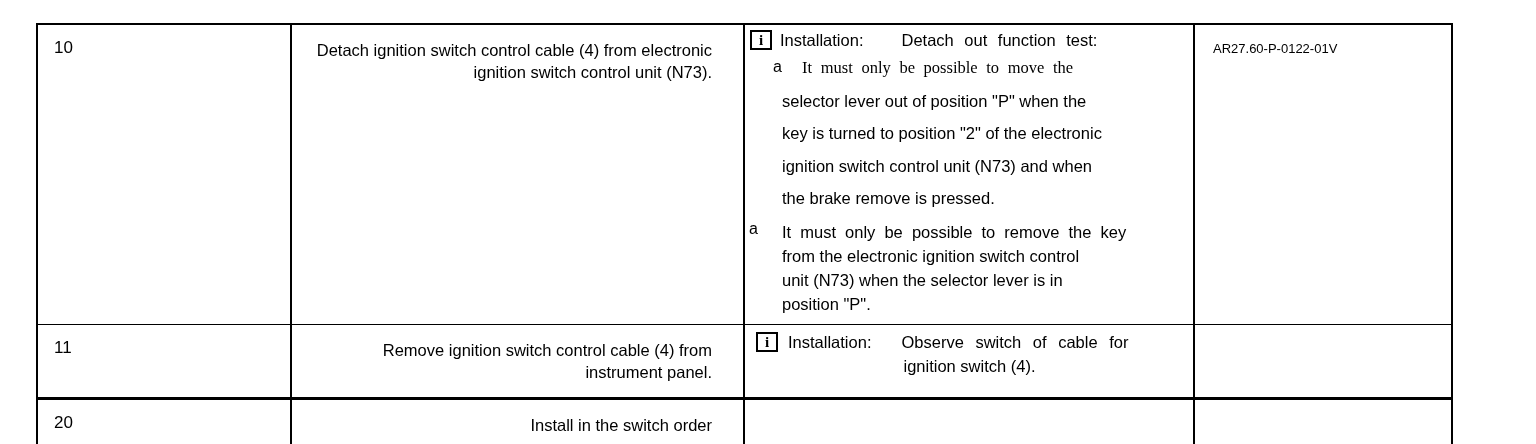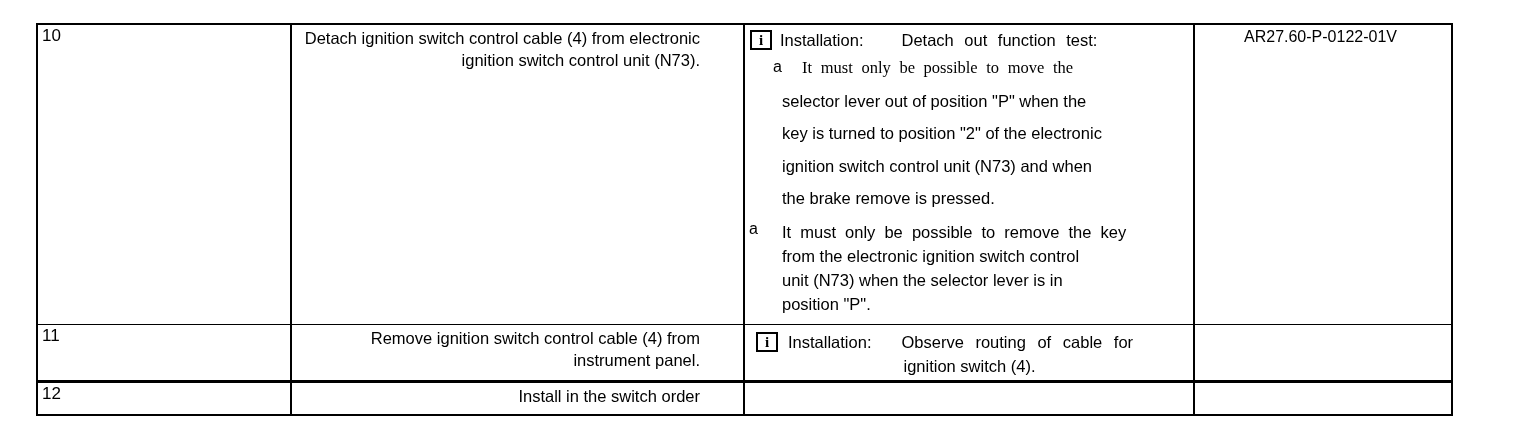--- a/index.html
+++ b/index.html
@@ -25,21 +25,21 @@
     border-collapse: collapse;
     table-layout: fixed;
     border: 2px solid #000;
     font-size: 16.5px;
   }
   td {
     border-left: 2px solid #000;
     border-right: 2px solid #000;
     border-top: 1px solid #000;
     vertical-align: top;
-    padding: 0;
+    padding: 12px;
     overflow: hidden;
   }
   tr.row-10 { height: 300px; }
   tr.row-11 { height: 56px; }
   tr.row-12 { height: 34px; }
   tr.row-11 td { border-bottom: 3px solid #000; }
   tr.row-12 td { border-bottom: 2px solid #000; }
 
   .col-step { width: 254px; }
   .col-proc { width: 453px; }
@@ -51,25 +51,24 @@
     line-height: 19px;
     padding: 1px 4px;
   }
   .proc-text {
     line-height: 22px;
     padding: 2px 8px;
     max-width: 400px;
     text-align: right;
   }
   .doc-ref {
-    font-size: 16px;
+    font-size: 13px;
     line-height: 20px;
     padding: 2px 6px;
     white-space: nowrap;
-    margin-left: 43px;
   }
 
   .note-cell { padding: 2px 2px; }
 
   .info-icon {
     display: inline-block;
     flex: 0 0 auto;
     width: 18px;
     height: 16px;
     border: 2px solid #000;
@@ -168,32 +167,32 @@
       <td>
         <div class="step-num">11</div>
       </td>
       <td>
         <div class="proc-text">Remove ignition switch control cable (4) from instrument panel.</div>
       </td>
       <td class="note-cell">
         <div class="note-row11-line1">
           <span class="info-icon">i</span>
           <span class="note-label">Installation:</span>
-          <span class="note-intro">Observe routing of cable for</span>
+          <span class="note-intro">Observe switch of cable for</span>
         </div>
         <div class="note-row11-line2">ignition switch (4).</div>
       </td>
       <td>
         <div class="doc-ref"></div>
       </td>
     </tr>
 
     <tr class="row-12">
       <td>
-        <div class="step-num">12</div>
+        <div class="step-num">20</div>
       </td>
       <td>
         <div class="proc-text">Install in the switch order</div>
       </td>
       <td class="note-cell"></td>
       <td>
         <div class="doc-ref"></div>
       </td>
     </tr>
   </tbody>

